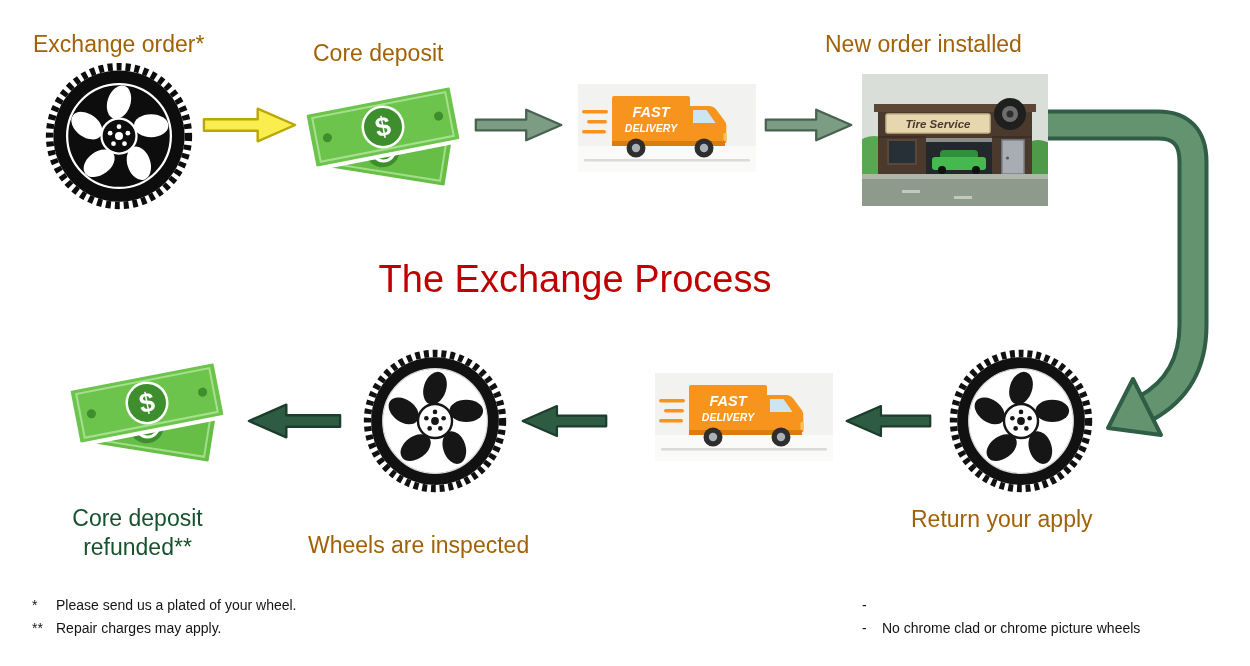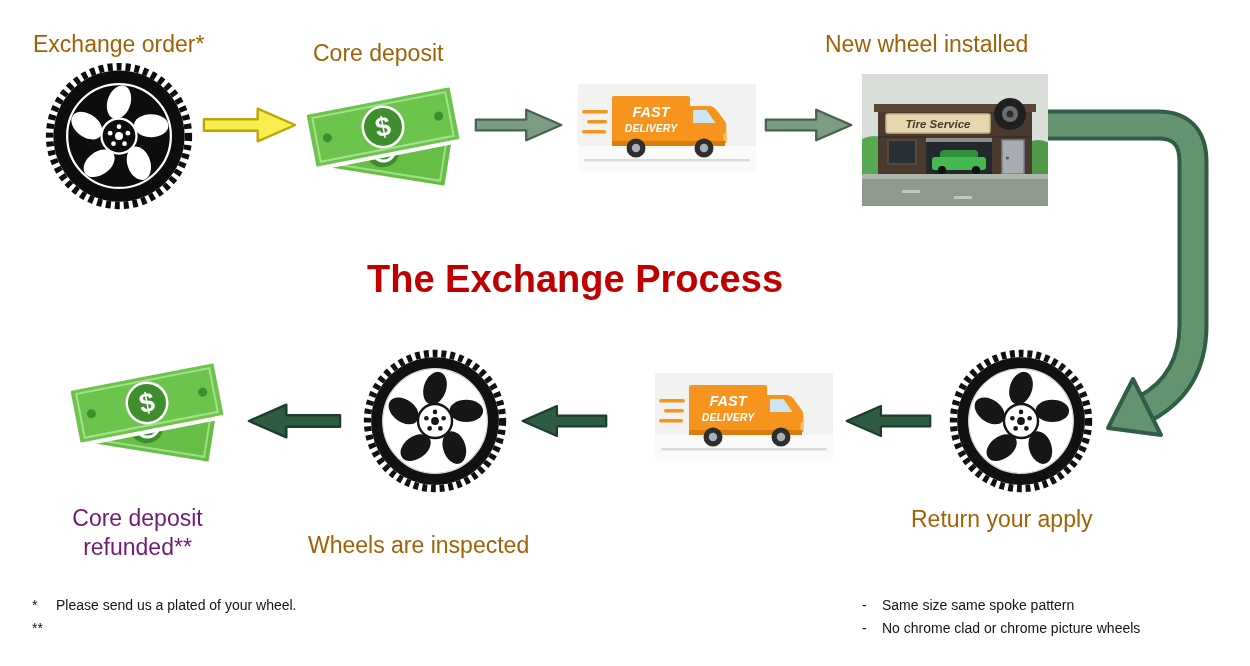--- a/index.html
+++ b/index.html
@@ -3,23 +3,23 @@
 <meta charset="utf-8">
 <style>
   html,body{margin:0;padding:0;}
   body{
     width:1250px;height:666px;position:relative;overflow:hidden;
     background:#ffffff;
     font-family:"Liberation Sans","DejaVu Sans",sans-serif;
   }
   .abs{position:absolute;}
   .step-label{font-size:23px;color:#a16207;white-space:nowrap;}
-  .step-label-wrap{font-size:23px;color:#701a75;text-align:center;line-height:1.28;}
+  .step-label-wrap{font-size:23px;color:#14532d;text-align:center;line-height:1.28;}
   #title{
-    font-size:38px;font-weight:700;color:#C00000;text-align:center;
+    font-size:38px;font-weight:400;color:#C00000;text-align:center;
   }
   .fn-block{font-size:14px;color:#141414;}
   .fn-line{display:flex;line-height:23px;}
   .fn-marker{flex:0 0 24px;}
   .fn-marker-sm{flex:0 0 20px;}
   svg text{font-family:"Liberation Sans","DejaVu Sans",sans-serif;}
 </style>
 </head>
 <body>
 
@@ -167,21 +167,21 @@
   </svg>
 
 <svg class="abs" style="left:578px;top:84px" width="178" height="88" viewBox="0 0 178 88">
     <use href="#truck"></use>
   </svg>
 
 <svg class="abs" style="left:764px;top:105px" width="90" height="40" viewBox="0 0 100 40" fill="#7D9C84" stroke="#47634F" stroke-width="2.5">
     <use href="#arrow-right"></use>
   </svg>
 
-<div class="abs step-label" style="left:825px;top:31px">New wheel installed</div>
+<div class="abs step-label" style="left:825px;top:31px">New order installed</div>
 
 <svg class="abs" style="left:862px;top:74px" width="186" height="132" viewBox="0 0 186 132">
     <use href="#tire-shop"></use>
   </svg>
 
 <svg class="abs" style="left:1040px;top:90px" width="208" height="370" viewBox="0 0 208 370">
   <path d="M 8 35 L 118 35 Q 153 35 153 72 L 153 235 Q 153 292 106 318" fill="none" stroke="#2F5D45" stroke-width="31"></path>
   <path d="M 8 35 L 118 35 Q 153 35 153 72 L 153 235 Q 153 292 106 318" fill="none" stroke="#64946F" stroke-width="23"></path>
   <polygon points="93,289 121,345 68,338" fill="#64946F" stroke="#2F5D45" stroke-width="4" stroke-linejoin="round"></polygon>
 </svg>
@@ -222,25 +222,25 @@
 
 <div class="abs step-label" style="left:911px;top:506px">Return your apply</div>
 
 <div class="abs fn-block" style="left:32px;top:594px">
   <div class="fn-line">
     <span class="fn-marker">*</span>
     <span>Please send us a plated of your wheel.</span>
   </div>
   <div class="fn-line">
     <span class="fn-marker">**</span>
+    <span>Repair charges may apply.</span>
   </div>
 </div>
 
 <div class="abs fn-block" style="left:862px;top:594px">
   <div class="fn-line">
     <span class="fn-marker-sm">-</span>
-    <span>Same size same spoke pattern</span>
   </div>
   <div class="fn-line">
     <span class="fn-marker-sm">-</span>
     <span>No chrome clad or chrome picture wheels</span>
   </div>
 </div>
 
 </body></html>

